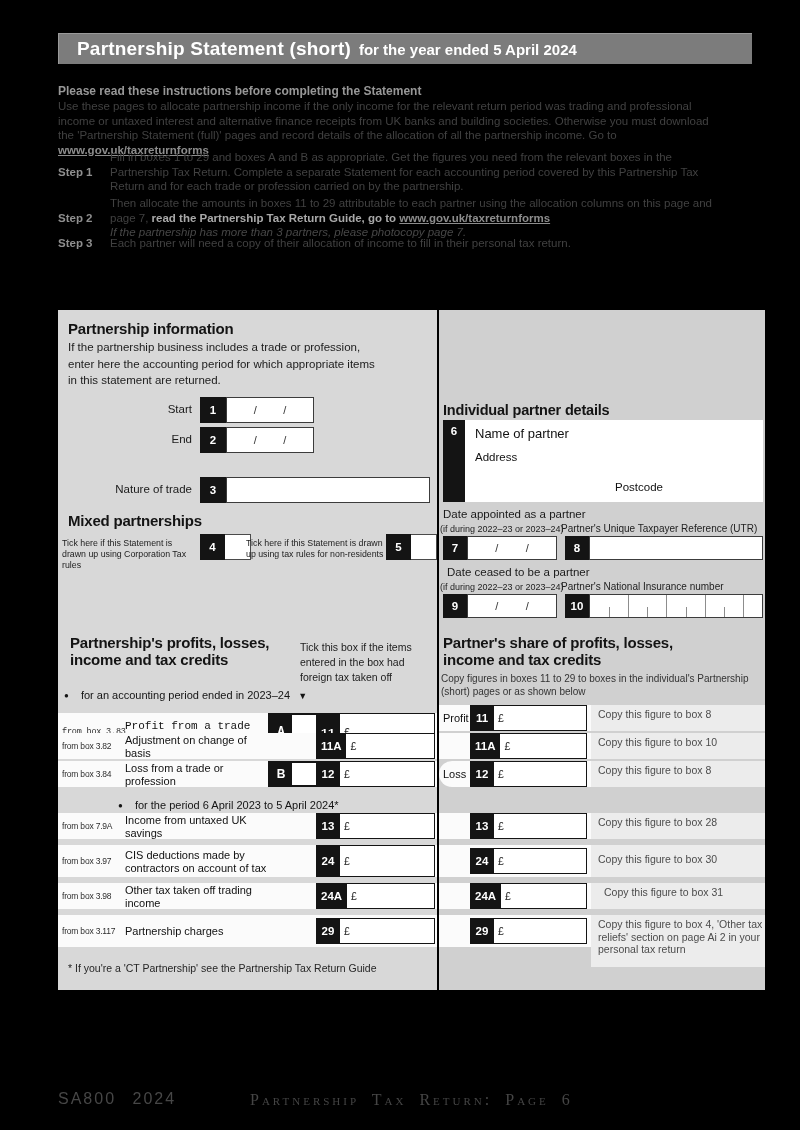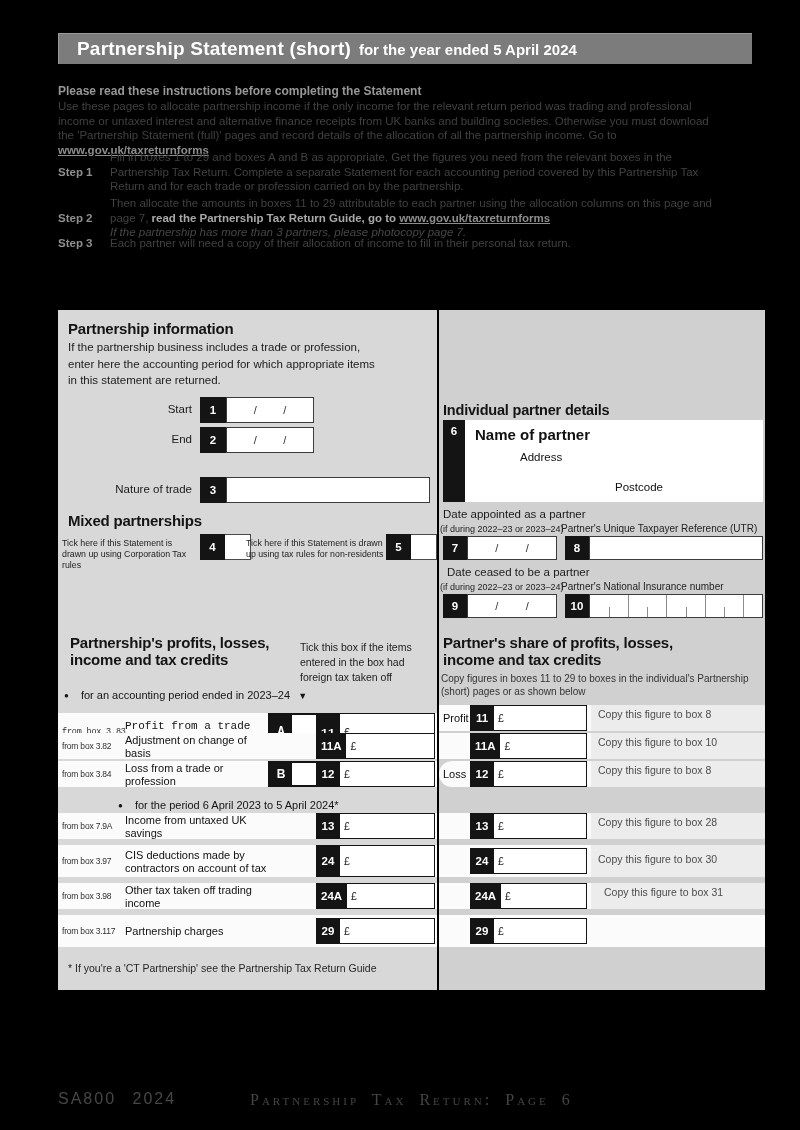--- a/index.html
+++ b/index.html
@@ -41,22 +41,22 @@
 
   .tickunit{position:absolute;display:flex;height:26px;}
   .tickunit .tb{width:25px;background:#141414;color:#fff;font-weight:bold;font-size:11.5px;
                 display:flex;align-items:center;justify-content:center;}
   .tickunit .tw{width:26px;background:#fff;border:1px solid #4a4a4a;border-left:none;}
 
   
   .box6side{position:absolute;left:4px;top:110px;width:22px;height:82px;background:#141414;
             color:#fff;font-weight:bold;font-size:11.5px;text-align:center;padding-top:5px;}
   .box6area{position:absolute;left:26px;top:110px;width:298px;height:82px;background:#fff;}
-  .box6area .nm{position:absolute;left:10px;top:6px;font-size:15px;color:#111;font-weight:bold;}
-  .box6area .ad{position:absolute;left:10px;top:31px;font-size:11.5px;color:#111;margin-left:45px;}
+  .box6area .nm{position:absolute;left:10px;top:6px;font-size:13px;color:#111;}
+  .box6area .ad{position:absolute;left:10px;top:31px;font-size:11.5px;color:#111;}
   .box6area .pc{position:absolute;left:150px;top:61px;font-size:11.5px;color:#111;}
 
   .nifield{position:absolute;background:#fff;border:1px solid #3c3c3c;display:flex;}
   .nicell{flex:1;position:relative;}
   .nicell:not(:first-child)::before{content:"";position:absolute;left:0;bottom:0;width:1px;height:100%;background:#8d8d8d;}
   .nicell:nth-child(2n)::before{height:45%;}
 
   
   .bullet{position:absolute;font-size:11px;color:#141414;}
   .bullet .dot{font-size:8px;margin-right:9px;position:relative;top:-1px;}
@@ -356,19 +356,20 @@
         </span>
       <span class="copystrip" style="height:26px;padding-left:13px;">Copy this figure to box 31</span>
     </div>
     <div class="rrow" style="top:605px;height:32px;">
       <span class="numfield r" style="height:26px;top:3px;">
           <span class="numbox">29</span>
           <span class="cfield">
             <span>£</span>
           </span>
         </span>
+      <span class="copystrip" style="height:52px;">Copy this figure to box 4, 'Other tax reliefs' section on page Ai 2 in your personal tax return</span>
     </div>
   </div>
 
   <div class="f-left">SA800 2024</div>
   <div class="f-center">Partnership Tax Return: Page 6</div>
 
 </div>
 
 </body></html>

